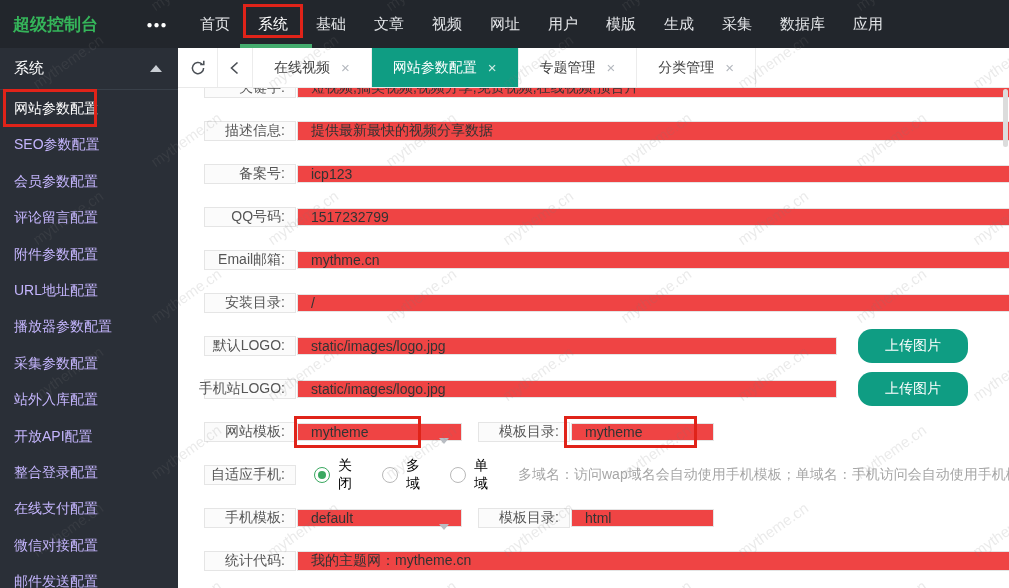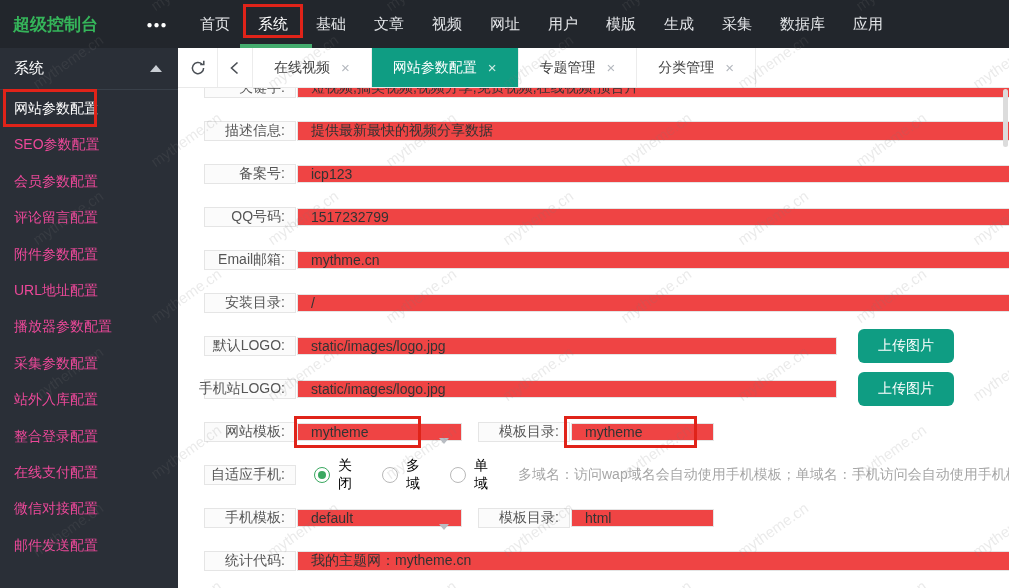--- a/index.html
+++ b/index.html
@@ -17,21 +17,21 @@
   .nav-item{color:#e4e6e9;font-size:15px;padding:0 12px;margin:0 2px;cursor:pointer;white-space:nowrap}
   .nav-item.active{color:#fff}
   .nav-underline{position:absolute;left:240px;bottom:0;width:72px;height:4px;background:var(--ugreen)}
 
   
   .sidebar{position:absolute;left:0;top:48px;width:178px;height:540px;background:#2a2f37;z-index:5}
   .sidebar-header{height:42px;display:flex;align-items:center;justify-content:space-between;
                   padding:0 16px 0 14px;color:#fff;font-size:15px;border-bottom:1px solid #394049}
   .arrow-up-icon{width:0;height:0;border-left:6px solid transparent;border-right:6px solid transparent;
                  border-bottom:7px solid #c9ced4}
-  .sidebar-item{height:36.4px;line-height:36.4px;padding-left:14px;color:#ec4899;
+  .sidebar-item{height:36.4px;line-height:36.4px;padding-left:14px;color:#c4b5fd;
                 font-size:14px;cursor:pointer;white-space:nowrap}
   .sidebar-item.active{color:#fff}
 
   
   .tabbar{position:absolute;left:178px;top:48px;width:831px;height:40px;background:#fff;
           border-bottom:1px solid #e9e9e9;display:flex;align-items:stretch;z-index:5}
   .tab-tool{width:40px;display:flex;align-items:center;justify-content:center;
             border-right:1px solid #ececec;cursor:pointer}
   .tab-tool.back{width:35px}
   .tab{display:flex;align-items:center;gap:11px;padding:0 21px;font-size:14px;color:#424242;
@@ -48,23 +48,23 @@
        align-items:center;justify-content:flex-end;padding-right:10px;color:#565656;white-space:nowrap}
   .cell{border:1px solid #e5e5e5;background:#ef4444;display:flex;align-items:center;
         padding-left:13px;margin-left:1px;color:#333;white-space:nowrap}
   .cell.grow{flex:1;border-right:none}
   .cell.logo-inp{width:540px;flex:none}
   .cell.sel{width:165px;flex:none;position:relative;padding-right:30px;cursor:pointer}
   .caret{position:absolute;right:12px;top:14px;width:0;height:0;border-left:5px solid transparent;
          border-right:5px solid transparent;border-top:6px solid #b9bdc3}
   .lbl2{margin-left:16px}
   .cell.small{width:143px;flex:none}
-  .btn-upload{width:96px;height:34px;margin-left:21px;background:var(--teal);color:#fff;
+  .btn-upload{width:110px;height:34px;margin-left:21px;background:var(--teal);color:#fff;
               display:flex;align-items:center;justify-content:center;font-size:14px;
-              border:none;border-radius:6px;cursor:pointer;flex:none}
+              border:none;border-radius:14px;cursor:pointer;flex:none}
   .radio-wrap{display:flex;align-items:center;margin-left:18px}
   .radio{display:flex;align-items:center;margin-right:30px;cursor:pointer;color:#000000}
   .rc{width:16px;height:16px;border-radius:50%;border:1px solid #b9b9b9;margin-right:8px;
       position:relative;background:#fff;flex:none}
   .radio.checked .rc{border-color:var(--radio-green)}
   .radio.checked .rc::after{content:"";position:absolute;left:3px;top:3px;width:8px;height:8px;
       border-radius:50%;background:var(--radio-green)}
   .hint{color:#a6a6a6;white-space:nowrap;display:flex;align-items:center}
 
   
@@ -110,20 +110,21 @@
   <div class="sidebar-items">
       <div class="sidebar-item active">网站参数配置</div>
       <div class="sidebar-item">SEO参数配置</div>
       <div class="sidebar-item">会员参数配置</div>
       <div class="sidebar-item">评论留言配置</div>
       <div class="sidebar-item">附件参数配置</div>
       <div class="sidebar-item">URL地址配置</div>
       <div class="sidebar-item">播放器参数配置</div>
       <div class="sidebar-item">采集参数配置</div>
       <div class="sidebar-item">站外入库配置</div>
+      <div class="sidebar-item">开放API配置</div>
       <div class="sidebar-item">整合登录配置</div>
       <div class="sidebar-item">在线支付配置</div>
       <div class="sidebar-item">微信对接配置</div>
       <div class="sidebar-item">邮件发送配置</div>
     </div>
 </div>
 
 <div class="tabbar">
   <div class="tab-tool">
     <svg width="18" height="18" viewBox="0 0 18 18">

